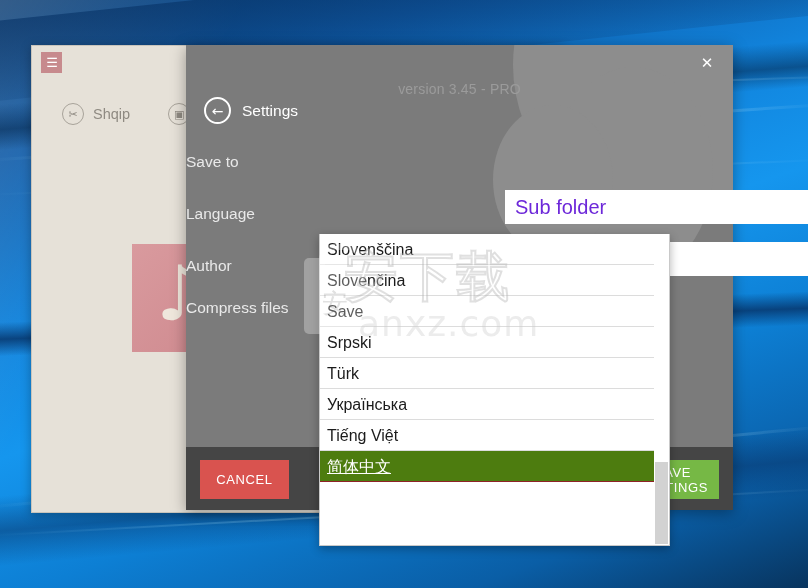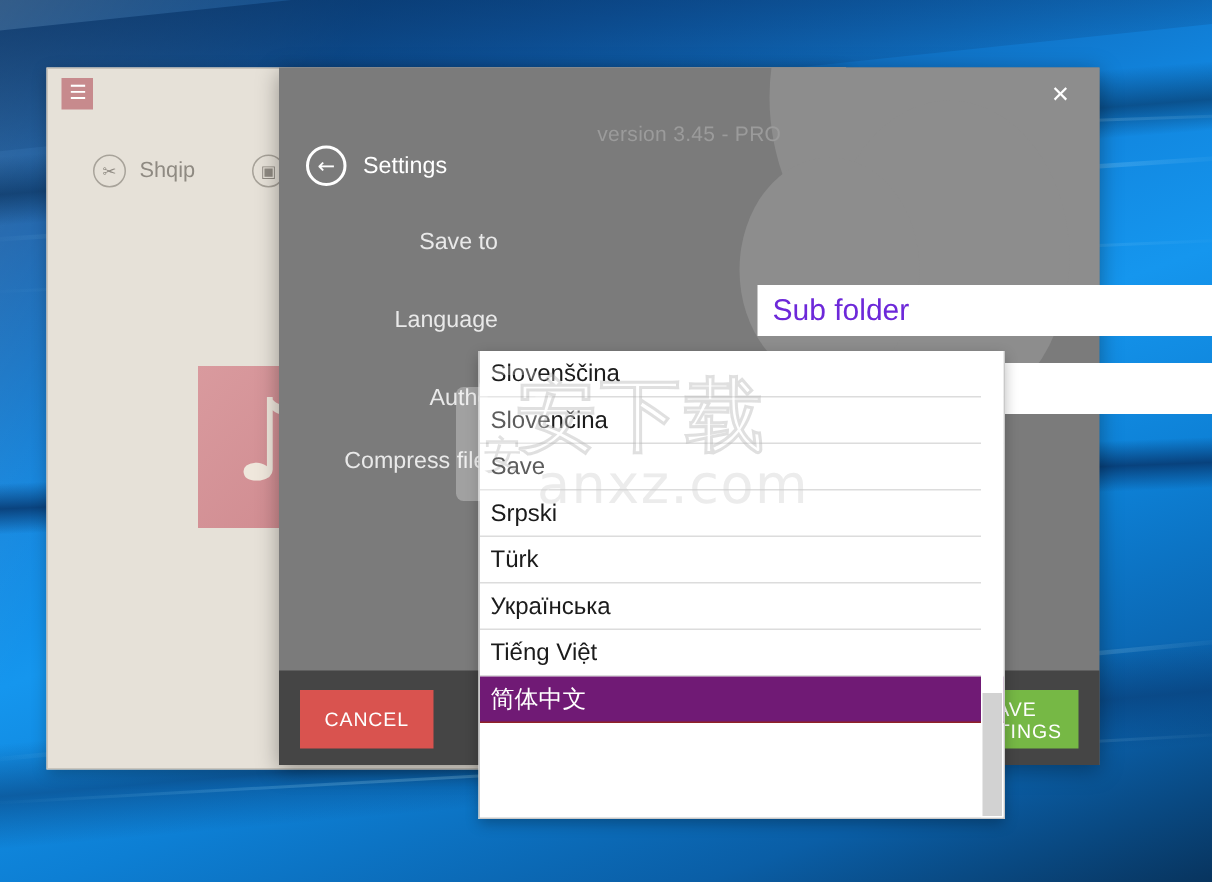--- a/index.html
+++ b/index.html
@@ -139,21 +139,21 @@
   }
   #settings-title { color: #ffffff; font-size: 15.5px; }
 
   .form-row {
     position: absolute;
     left: 0; width: 100%;
     height: 34px;
     display: flex; align-items: center;
   }
   .form-label {
-    width: 146px; text-align: right;
+    width: 146px; text-align: left;
     color: #e9e9e9; font-size: 15.5px;
     padding-right: 0;
   }
   #row-saveto      { top: 100px; }
   #row-language    { top: 152px; }
   #row-author      { top: 204px; }
   #row-compress    { top: 246px; }
 
   .field-box {
     position: absolute;
@@ -183,23 +183,24 @@
   #dropdown-list { list-style: none; }
   #dropdown-list li {
     height: 31px; line-height: 31px;
     padding-left: 7px;
     font-size: 16px; color: #1b1b1b;
     border-bottom: 1px solid #dcdcdc;
     cursor: pointer;
     white-space: nowrap;
   }
   #dropdown-list li.selected {
-    background: #701a75;
+    background: #4d7c0f;
     color: #ffffff;
     border-bottom-color: #8f2327;
+    text-decoration: underline;
   }
   #dd-scrollbar {
     position: absolute; right: 0; top: 0;
     width: 15px; height: 100%;
     background: #ffffff;
     z-index: 2;
     cursor: pointer;
   }
   #dd-thumb {
     position: absolute; right: 1px;

